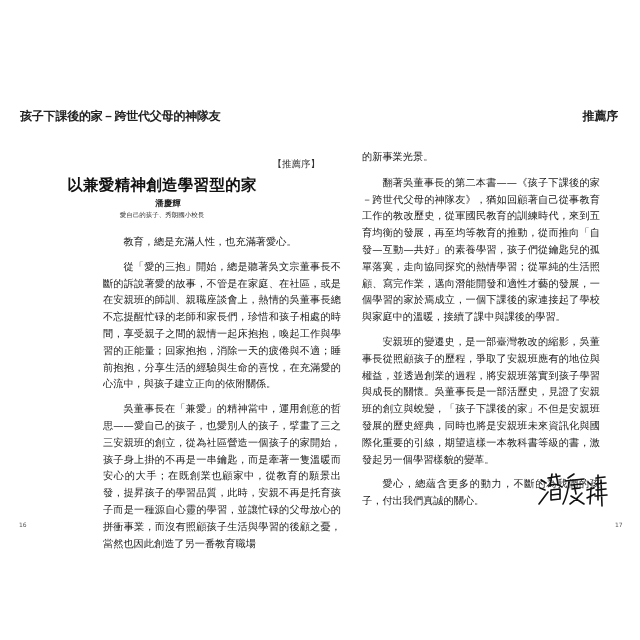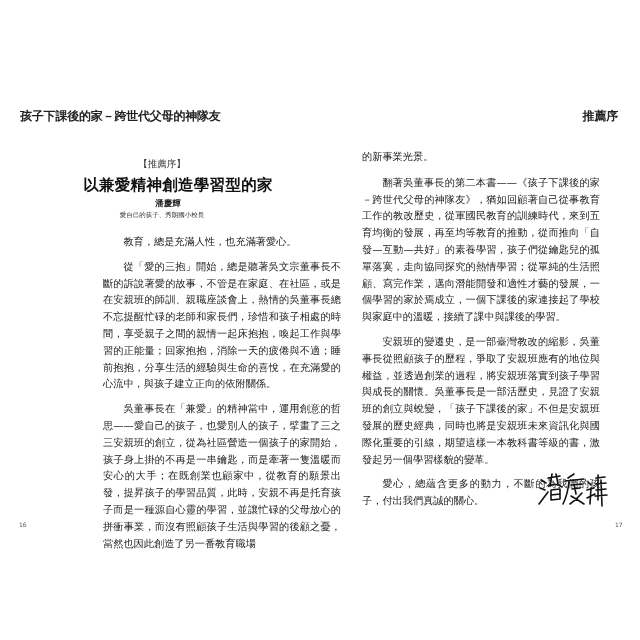--- a/index.html
+++ b/index.html
@@ -8,26 +8,26 @@
     .page-left { left: 0; width: 320px; }
     .page-right { left: 320px; width: 320px; }
     .running-head {
       position: absolute; top: 108px;
       font-family: Liberation Serif, serif; font-weight: bold;
       font-size: 12px; color: #222; white-space: nowrap; letter-spacing: -0.2px;
     }
     .rh-left { left: 20px; }
     .rh-right { right: 22px; padding-left: 43px; }
     .label {
-      position: absolute; top: 158px; left: 0; width: 320px; text-align: center;
+      position: absolute; top: 158px; left: 0; width: 320px; text-align: right;
       font-family: Liberation Serif, serif; font-size: 9.5px; color: #333;
       padding-left: 4px; box-sizing: border-box;
     }
     .title {
-      position: absolute; top: 175px; left: 16px; width: 320px; text-align: center;
+      position: absolute; top: 175px; left: 0; width: 320px; text-align: center;
       font-family: "DejaVu Sans", sans-serif; font-weight: bold; font-size: 15.5px;
       color: #111; letter-spacing: 0.3px; padding-left: 4px; box-sizing: border-box;
     }
     .author {
       position: absolute; top: 198px; left: 0; width: 320px; text-align: center;
       font-family: "DejaVu Sans", sans-serif; font-weight: bold; font-size: 8.5px;
       color: #222; padding-left: 16px; box-sizing: border-box;
     }
     .affil {
       position: absolute; top: 211px; left: 0; width: 320px; text-align: center;

